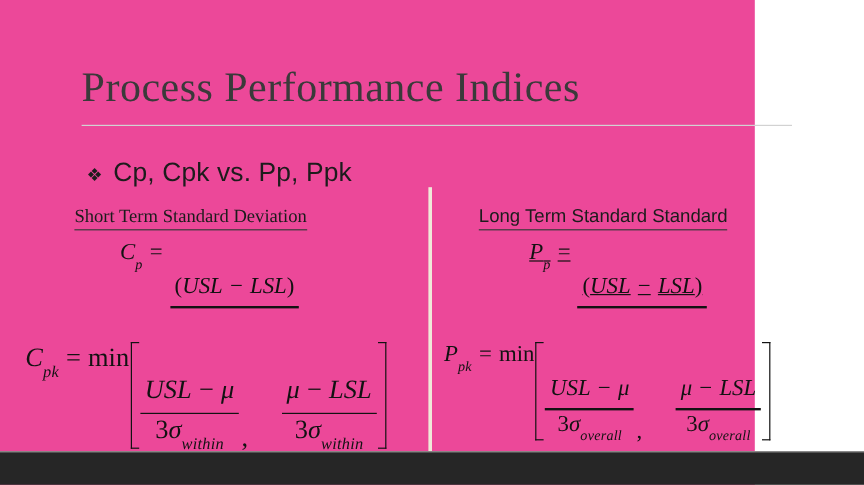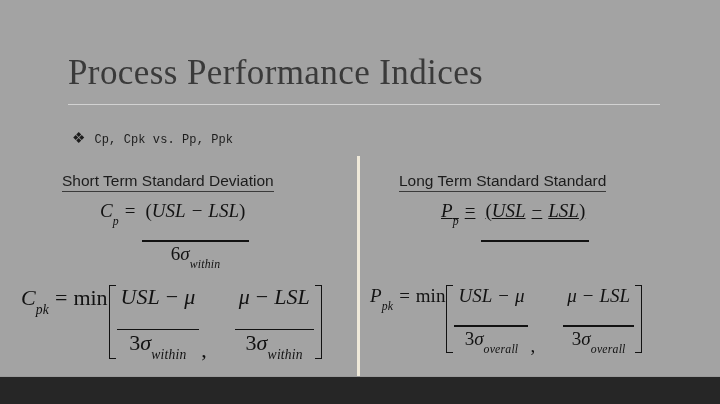--- a/index.html
+++ b/index.html
@@ -9,23 +9,23 @@
   }
   body {
     width: 720px;
     height: 404px;
     overflow: hidden;
     font-family: "Liberation Sans", sans-serif;
     -webkit-font-smoothing: antialiased;
   }
   #slide {
     position: relative;
-    width: 720px;
+    width: 629px;
     height: 404px;
-    background: #a3a3a3;
+    background: #ec4899;
     box-sizing: border-box;
   }
 
   
   #title {
     position: absolute;
     left: 68px;
     top: 53px;
     font-family: "Liberation Serif", "DejaVu Serif", serif;
     font-size: 35px;
@@ -53,22 +53,22 @@
     gap: 9px;
     white-space: nowrap;
   }
   #bullet-glyph {
     font-family: "DejaVu Sans", sans-serif;
     font-size: 15px;
     color: #1c1c1c;
     line-height: 1;
   }
   #bullet-text {
-    font-family: Liberation Mono, monospace;
-    font-size: 12px;
+    font-family: Liberation Sans, sans-serif;
+    font-size: 22px;
     color: #1c1c1c;
     letter-spacing: 0.1px;
   }
 
   
   #divider {
     position: absolute;
     left: 357px;
     top: 156px;
     width: 3px;
@@ -79,21 +79,21 @@
   
   .col-header {
     position: absolute;
     font-family: "Liberation Sans", sans-serif;
     font-size: 15.5px;
     color: #1c1c1c;
     white-space: nowrap;
     border-bottom: 1px solid #3a3a3a;
     padding-bottom: 1px;
   }
-  #header-left  { left: 62px;  top: 172px; }
+  #header-left  { left: 62px;  top: 172px; font-family: Liberation Serif, serif; }
   #header-right { left: 399px; top: 172px; }
 
   
   .math {
     position: absolute;
     font-family: "Liberation Serif", "DejaVu Serif", serif;
     color: #121212;
     white-space: nowrap;
     display: flex;
     align-items: flex-start;
@@ -131,22 +131,23 @@
   
   .frac {
     display: inline-flex;
     flex-direction: column;
     align-items: center;
     justify-content: center;
     vertical-align: middle;
     text-align: center;
   }
   .frac .num {
-    padding: 0 4px 19px 4px;
+    padding: 0 4px 6px 4px;
     line-height: 1.12;
+    margin-top: 28px;
   }
   .frac .bar {
     width: 100%;
     height: 1.4px;
     background: #121212;
   }
   .frac .den {
     padding: 1px 4px 0 4px;
     line-height: 1.12;
   }
@@ -203,21 +204,20 @@
 
   <div class="col-header" id="header-left">Short Term Standard Deviation</div>
   <div class="col-header" id="header-right">Long Term Standard Standard</div>
 
   <div class="math" id="formula-cp">
     <span class="var"><span class="mi">C</span><span class="sub">p</span></span>
     <span class="op">=</span>
     <span class="frac">
       <span class="num"><span class="mup">(</span><span class="mi">USL</span><span class="op">−</span><span class="mi">LSL</span><span class="mup">)</span></span>
       <span class="bar"></span>
-      <span class="den"><span class="mup">6</span><span class="var"><span class="mi">σ</span><span class="sub">within</span></span></span>
     </span>
   </div>
 
   <div class="math" id="formula-pp">
     <span class="var"><span class="mi">P</span><span class="sub">p</span></span>
     <span class="op">=</span>
     <span class="frac">
       <span class="num"><span class="mup">(</span><span class="mi">USL</span><span class="op">−</span><span class="mi">LSL</span><span class="mup">)</span></span>
       <span class="bar"></span>
     </span>

